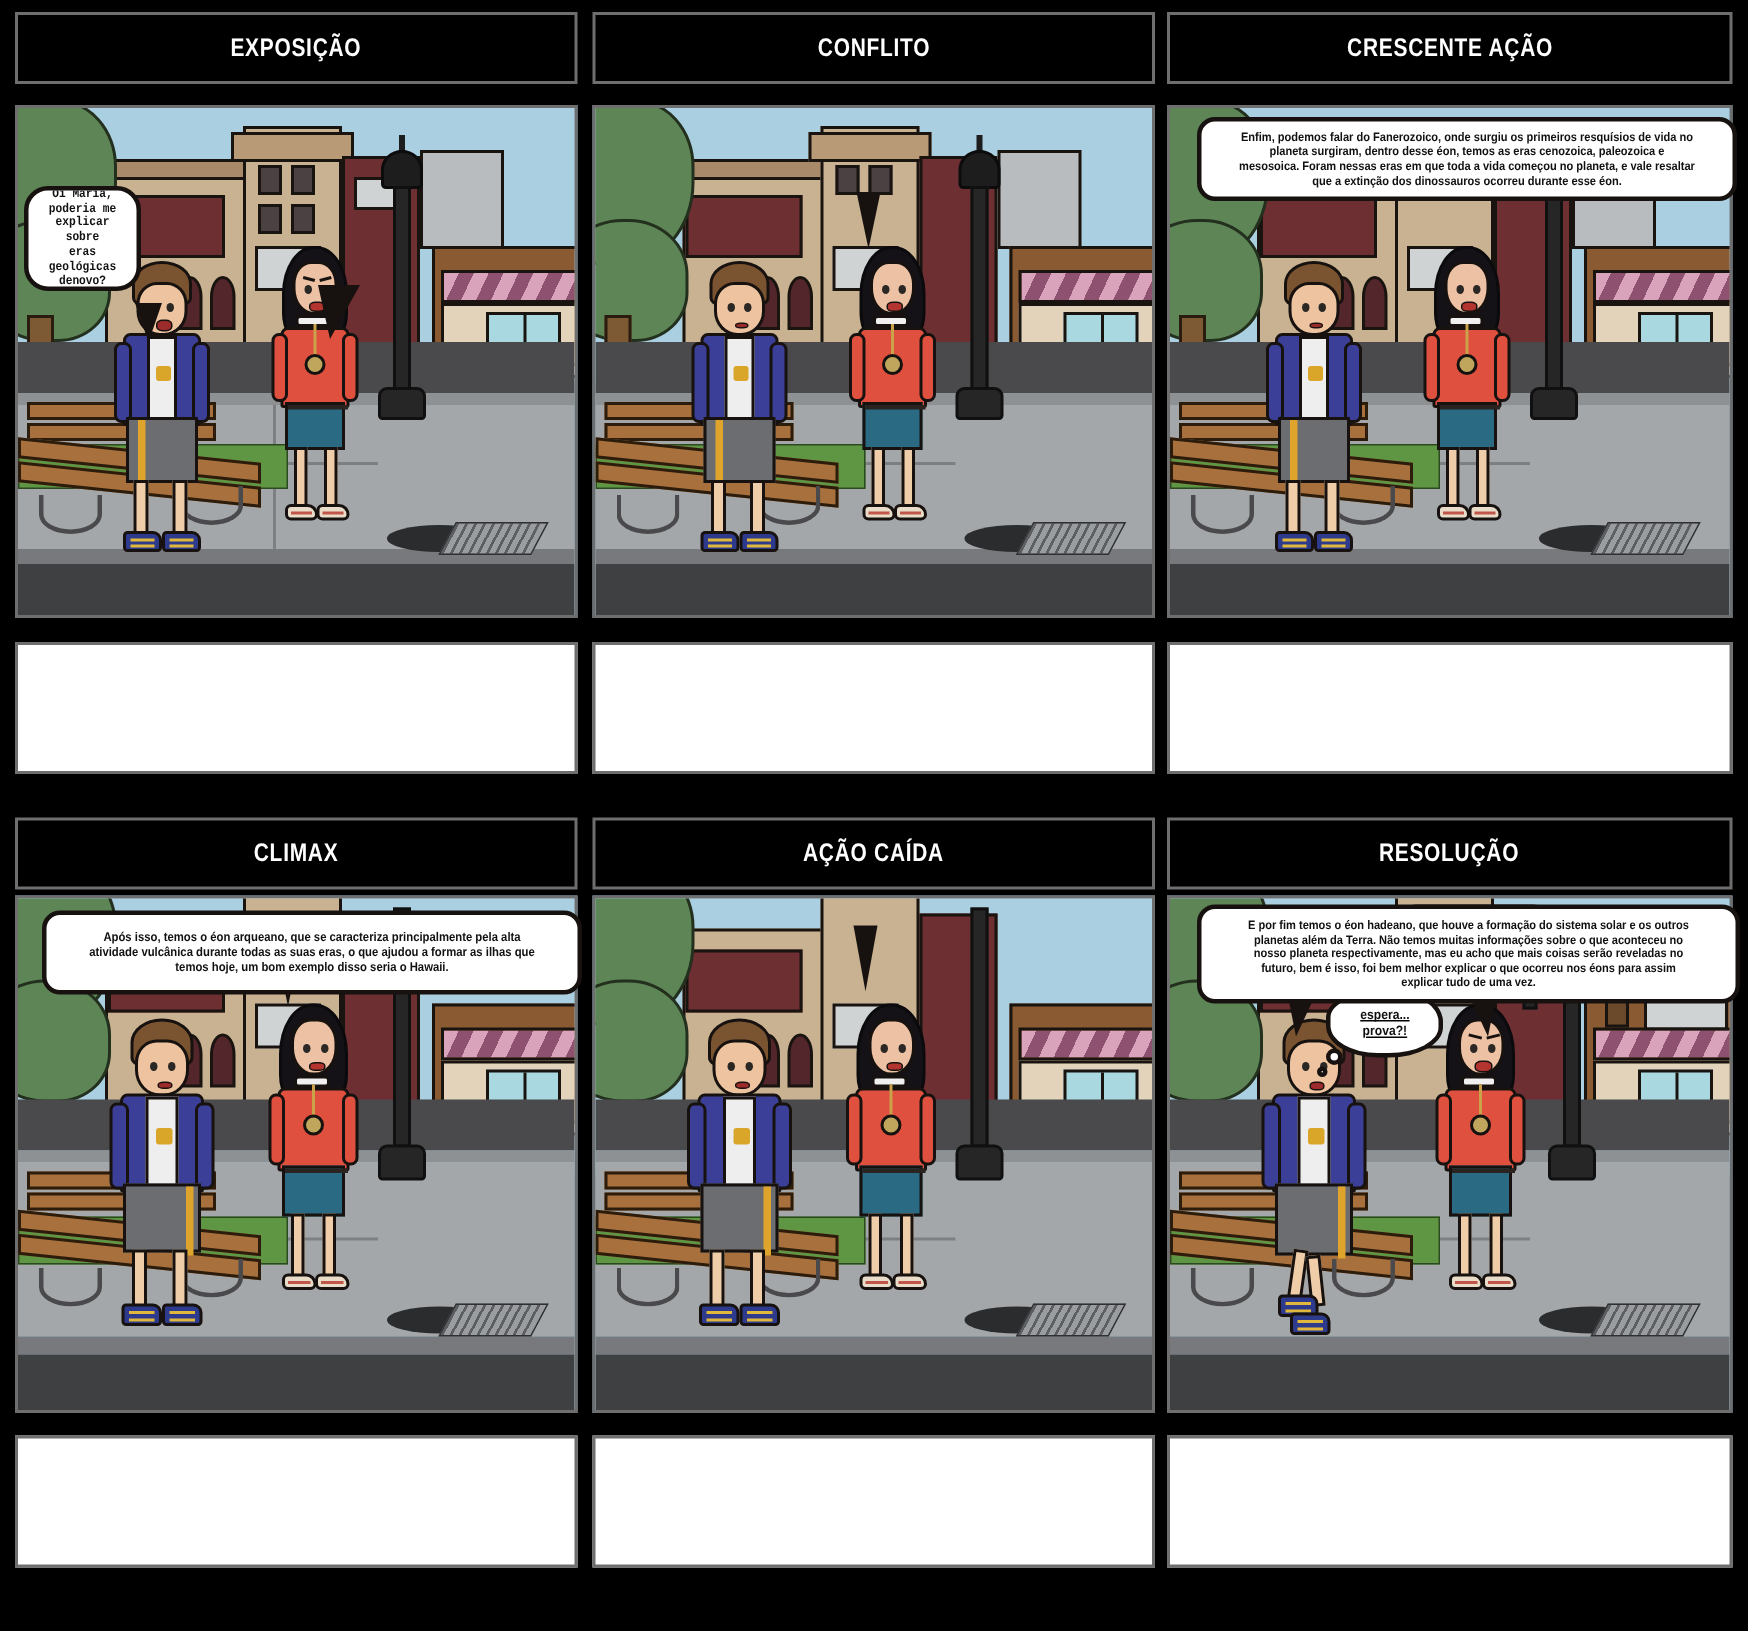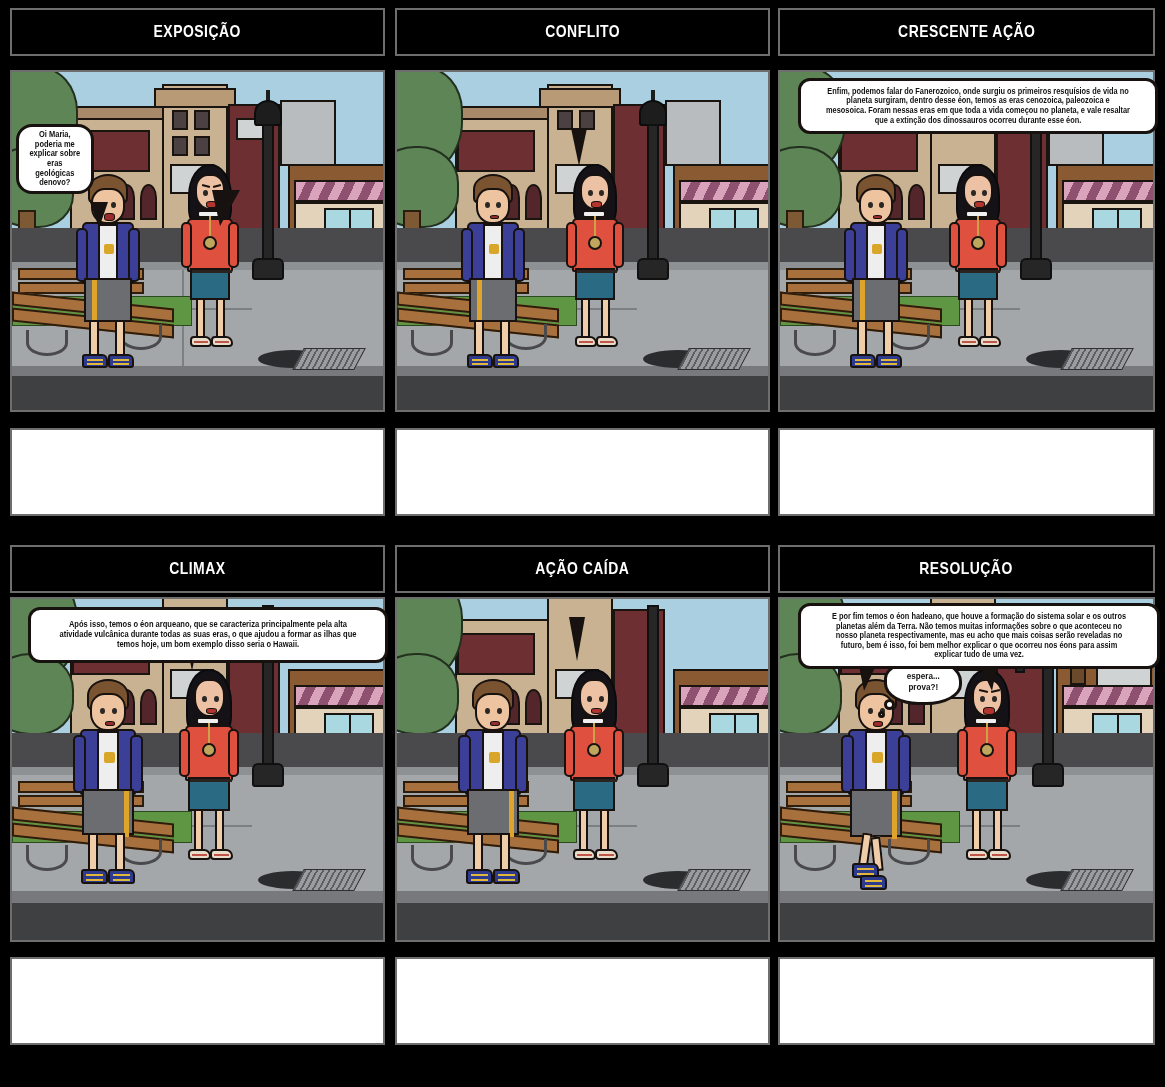--- a/index.html
+++ b/index.html
@@ -147,21 +147,21 @@
 <body>
 
 <div class="board">
 
   <div class="row" style="top:8px;">
 
     <div class="cell" style="left:10px;width:375px;">
       <div class="hdr">
         <span class="hdr-txt">EXPOSIÇÃO</span>
       </div>
-      <div class="panel" style="top:62px;width:375px;height:342px;">
+      <div class="panel" style="top:62px;width:375px;height:342px;font-family:Liberation Mono, monospace;">
         <div class="scene">
           <div class="sky"></div>
 
           <div class="bldg b-tan" style="left:58px;top:42px;width:96px;height:128px;"></div>
           <div class="bldg b-roof" style="left:48px;top:34px;width:116px;height:14px;"></div>
           <div class="bldg b-dred" style="left:60px;top:58px;width:78px;height:42px;"></div>
           <div class="bldg b-tan" style="left:150px;top:12px;width:66px;height:158px;"></div>
           <div class="ped" style="left:142px;top:16px;width:82px;height:20px;"></div>
           <div class="win win-dark" style="left:160px;top:38px;width:16px;height:20px;"></div>
           <div class="win win-dark" style="left:182px;top:38px;width:16px;height:20px;"></div>
@@ -845,21 +845,21 @@
 
           <div class="tail" style="left:198px;top:62px;border-left:14px solid transparent;border-right:6px solid transparent;border-top:30px solid #17120f;"></div>
           <div class="bal" style="left:148px;top:4px;width:110px;height:64px;">
             <span class="bal-txt" style="font-size:9px;">E não esquece de
 estudar para a prova de
 amanhã da Helenice!</span>
           </div>
 
           <div class="cdot" style="left:104px;top:100px;width:11px;height:11px;"></div>
           <div class="cdot" style="left:98px;top:112px;width:7px;height:7px;"></div>
-          <div class="cloud" style="left:104px;top:60px;width:78px;height:46px;">
+          <div class="cloud" style="left:104px;top:60px;width:78px;height:46px;text-decoration:underline;">
             <span class="cloud-txt" style="font-size:9px;white-space:pre-line;">espera...
 prova?!</span>
           </div>
         </div>
       </div>
       <div class="capbox" style="top:412px;width:377px;height:88px;">
         <span></span>
       </div>
     </div>
   </div>

